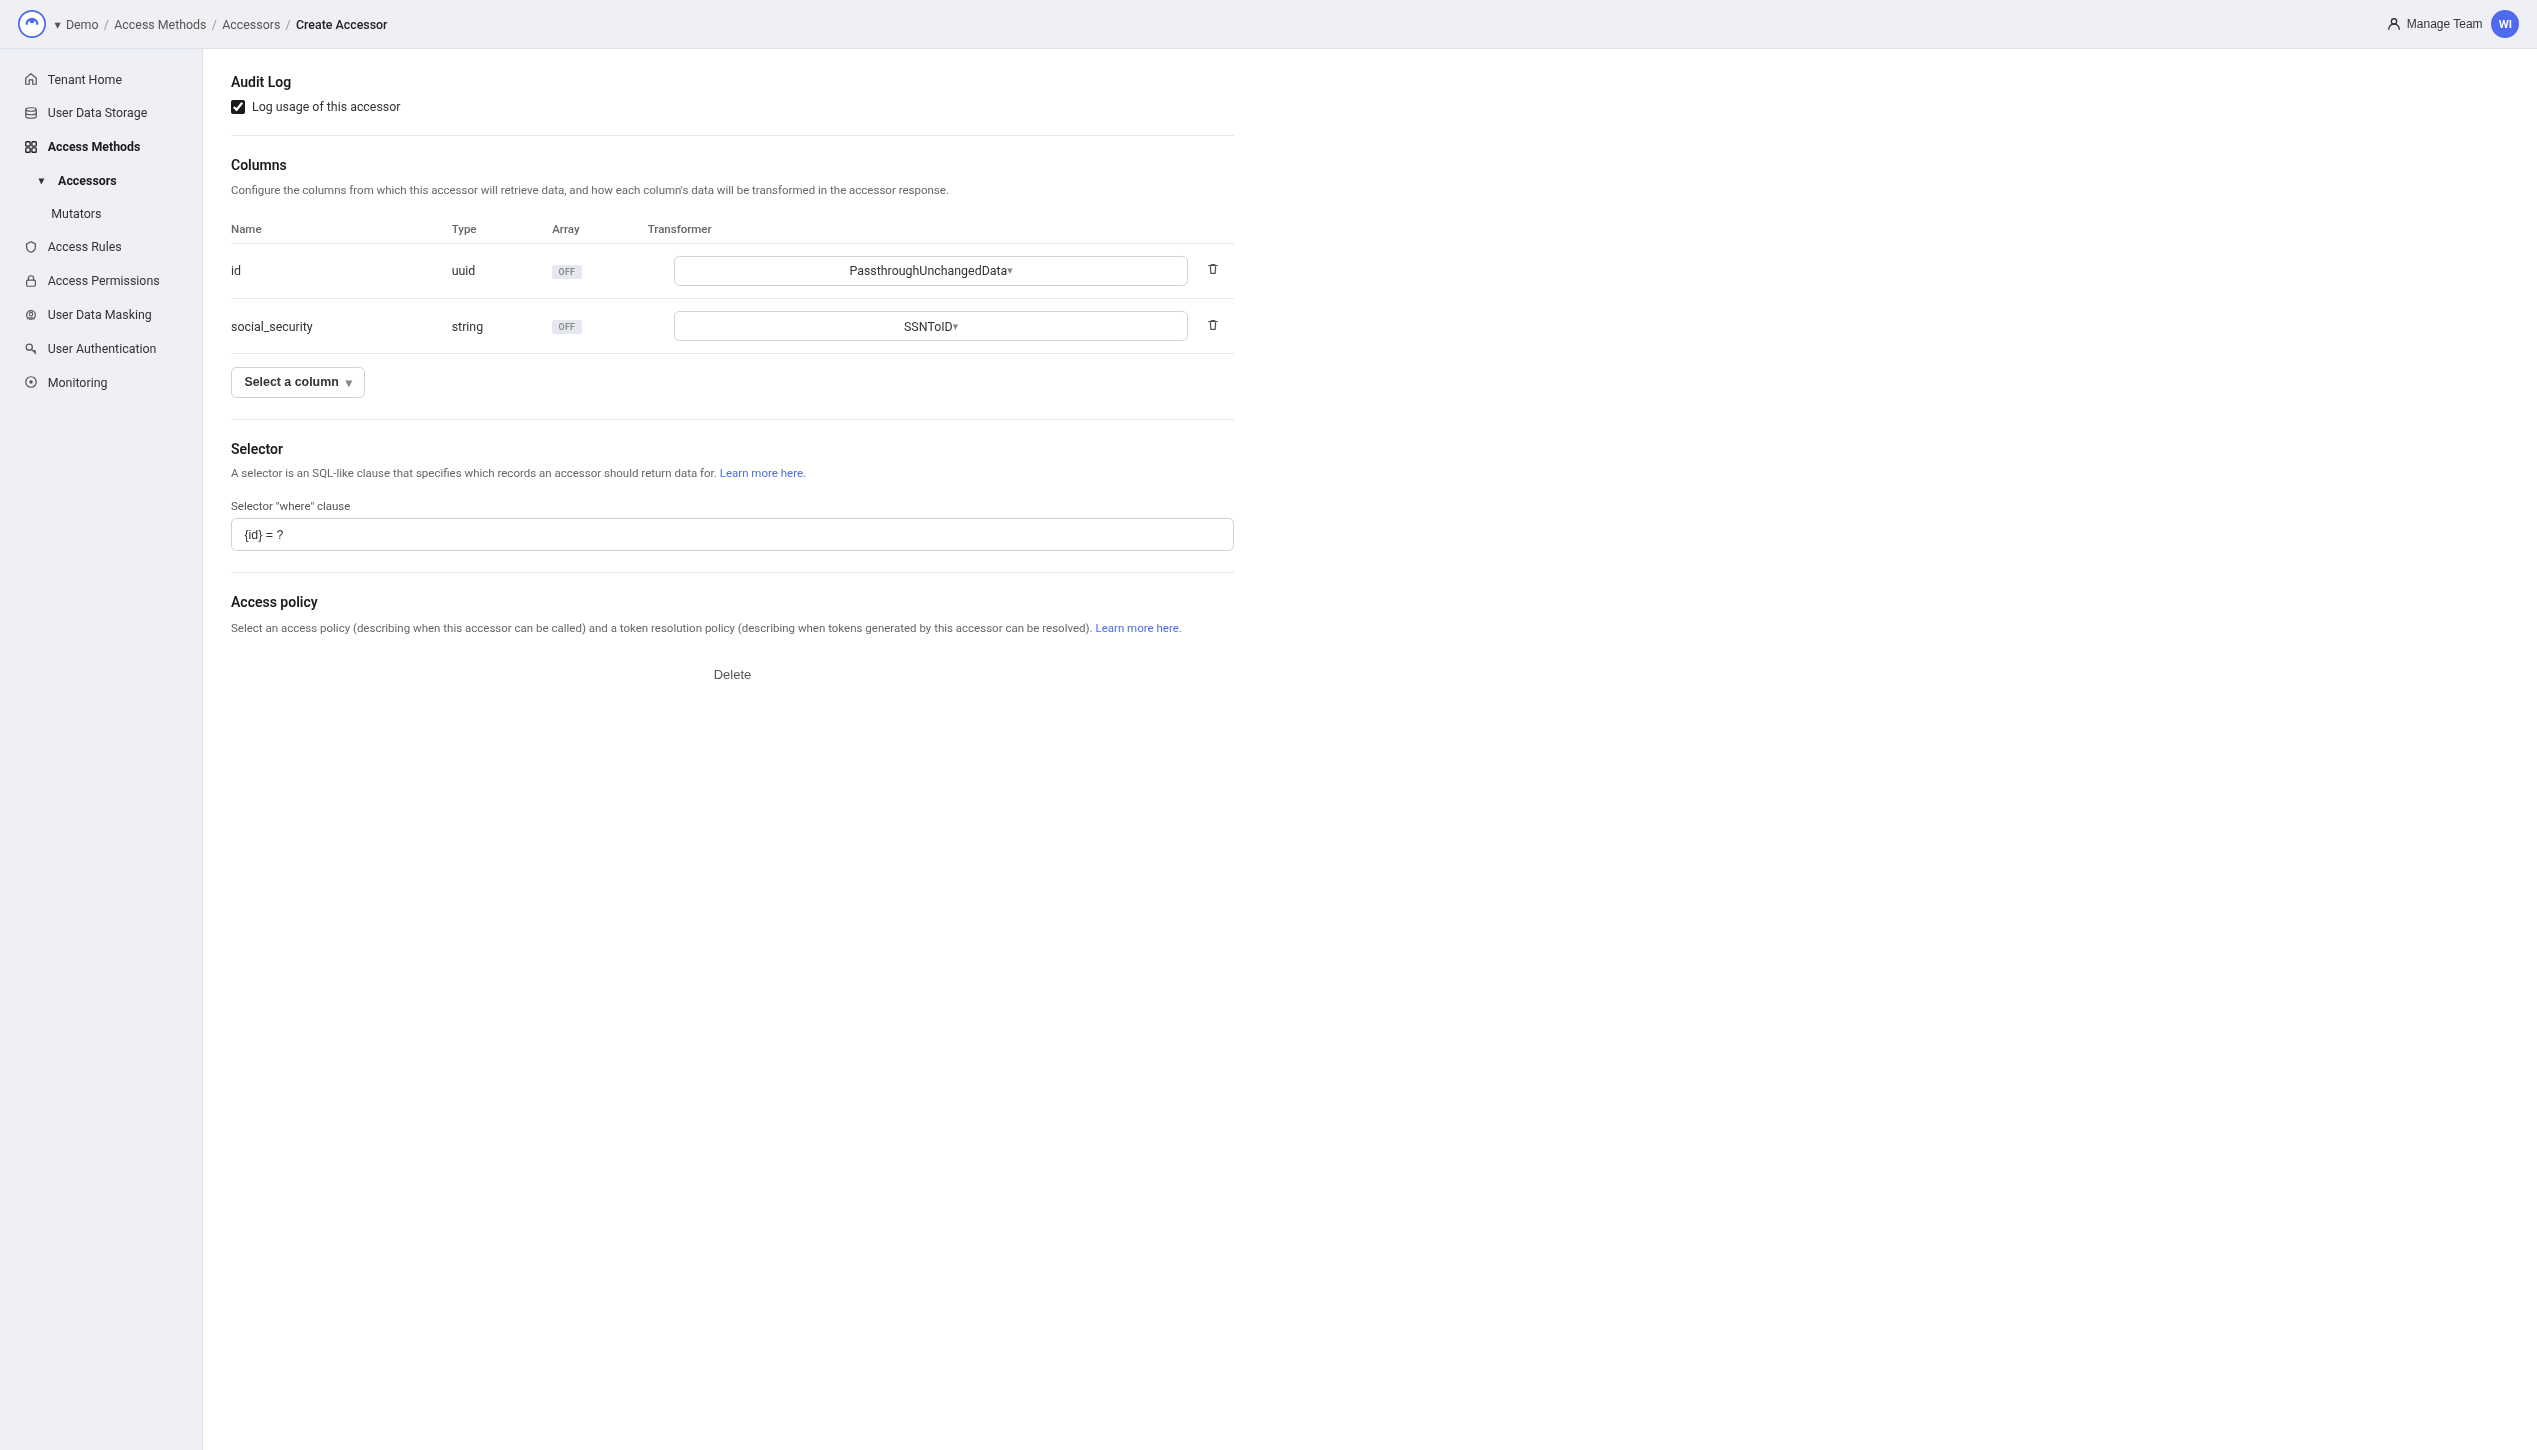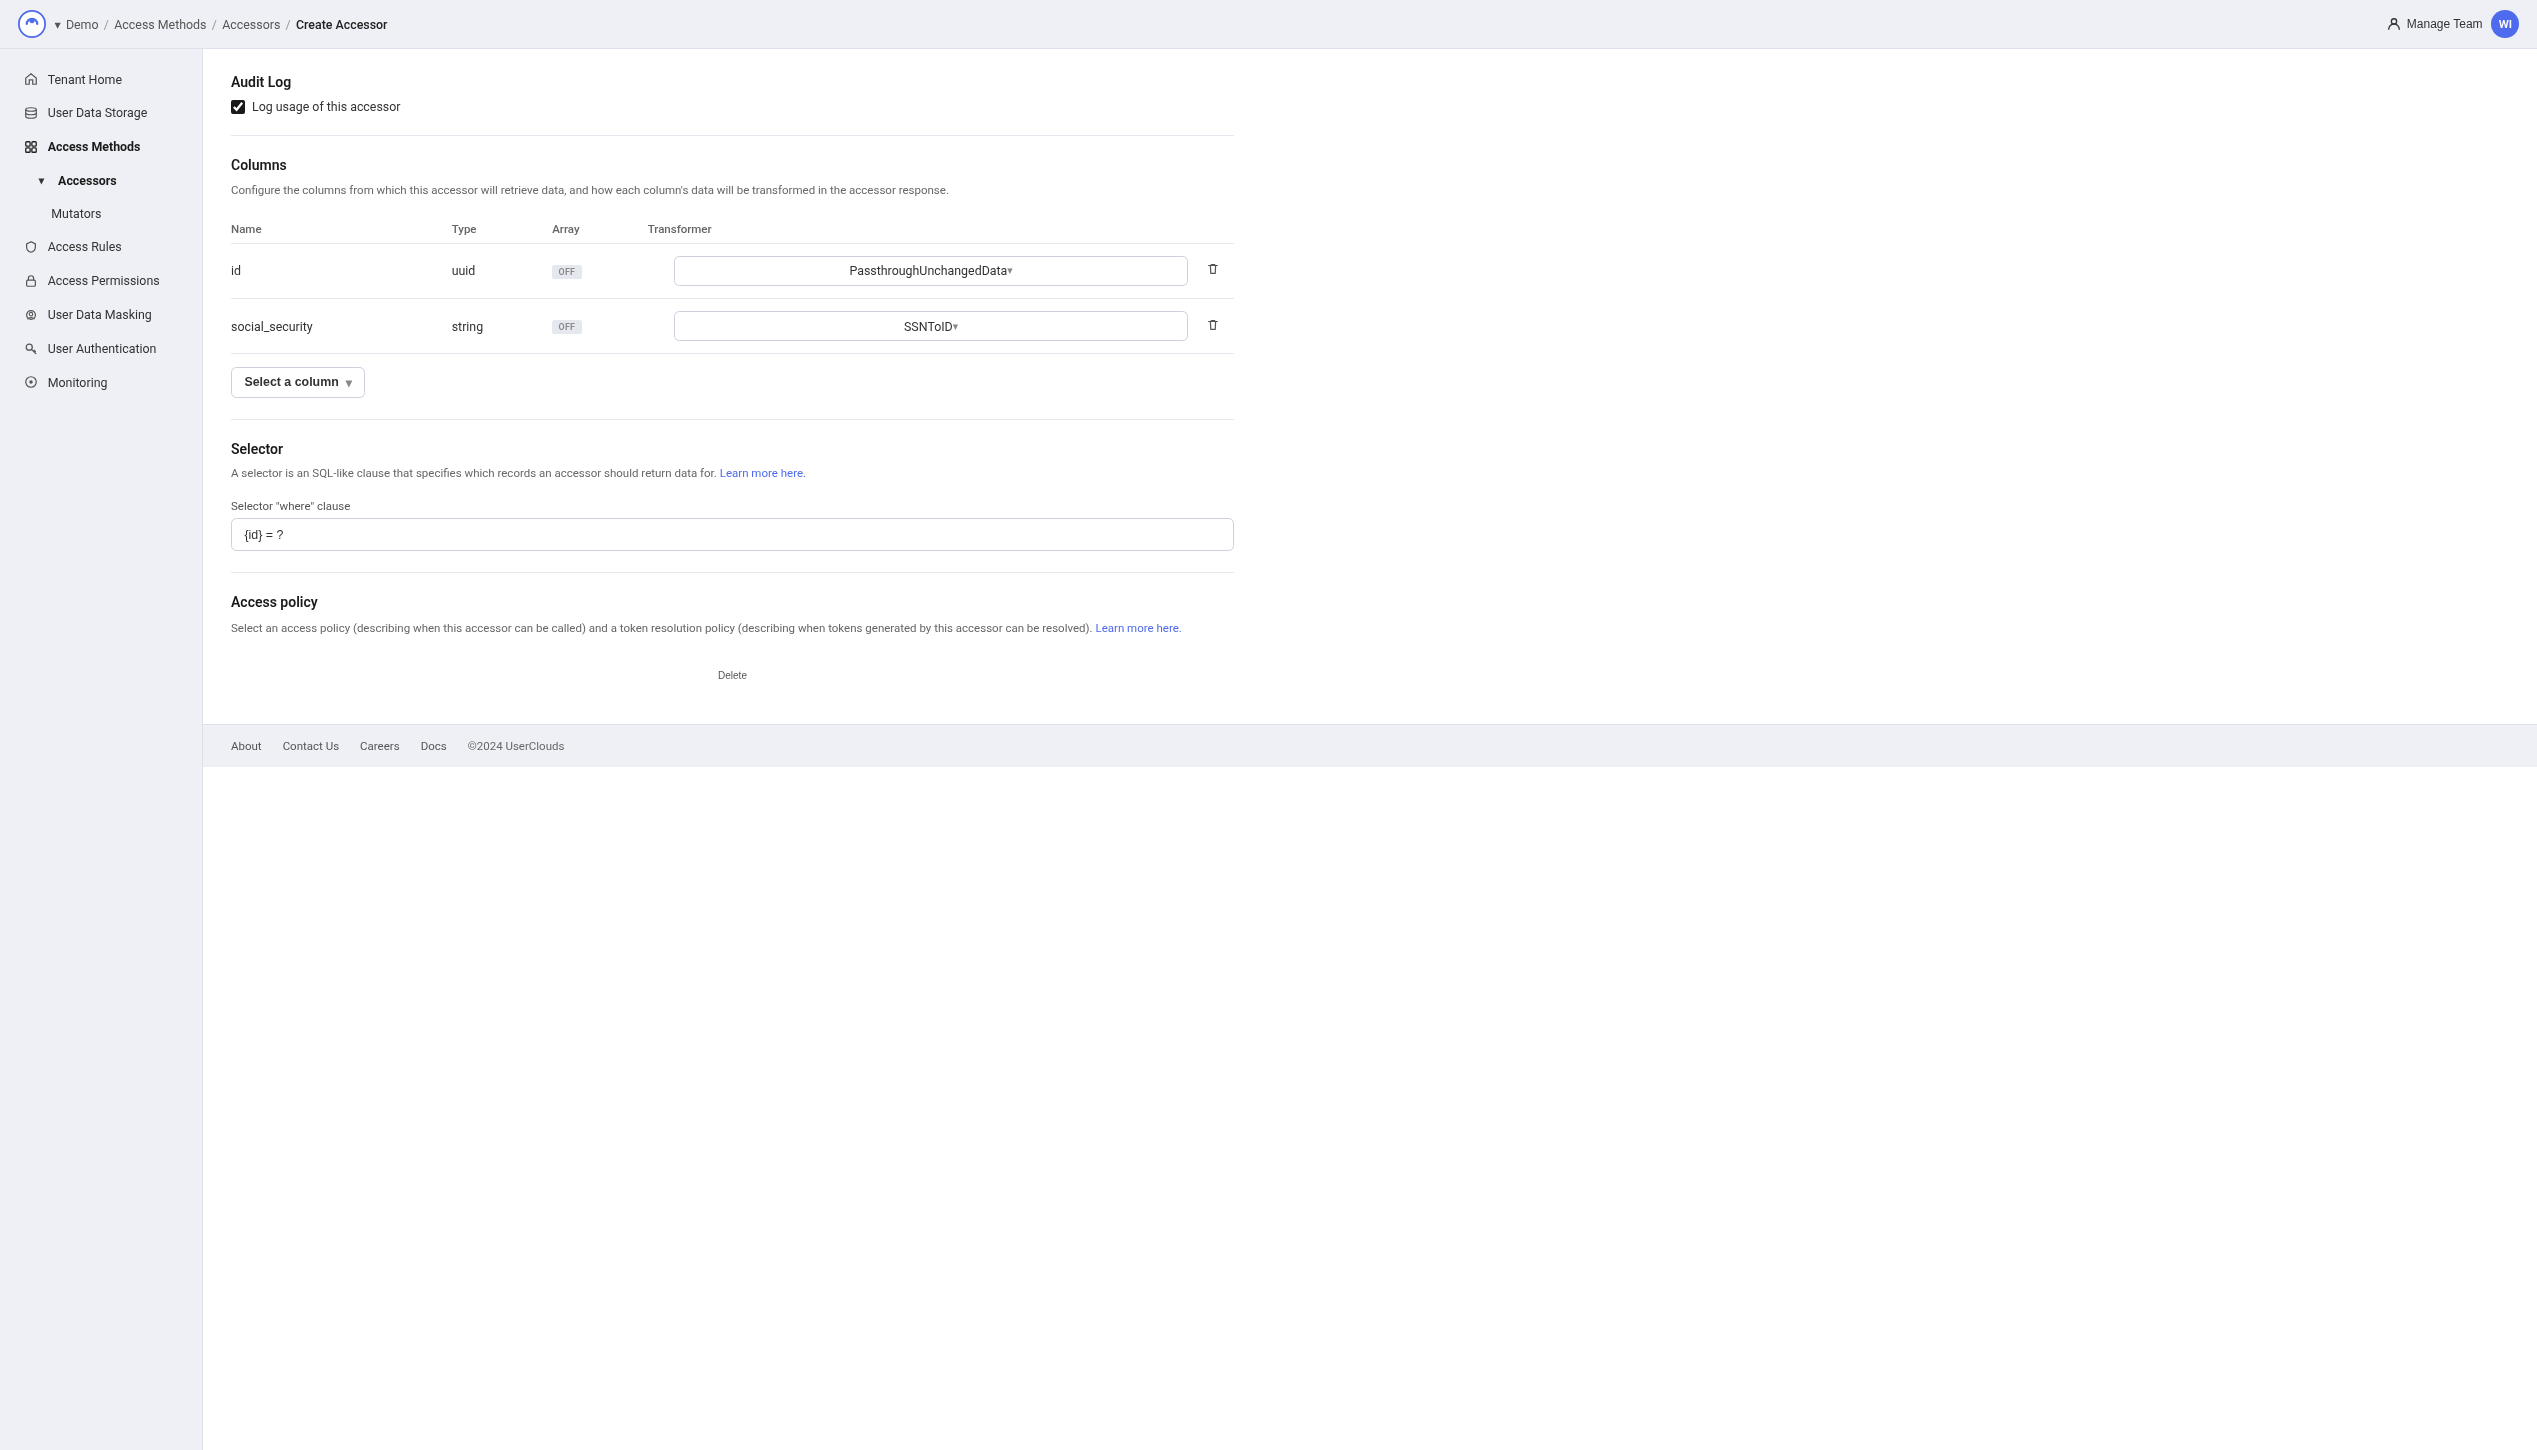--- a/index.html
+++ b/index.html
@@ -111,21 +111,21 @@
 
     .link { color: #4f6bed; text-decoration: none; }
 
     
     .access-policy-desc { font-size: 11.5px; color: #666; line-height: 1.6; }
 
     
     .delete-btn-row { text-align: center; padding: 28px 0 17.6px; }
     .delete-btn {
       background: none; border: none; cursor: pointer;
-      font-size: 10px; color: #555;
+      font-size: 13px; color: #555;
     }
 
     
     .footer {
       background: #eef0f5; border-top: 0.9px solid #dde1ea;
       padding: 14px 28px; display: flex; align-items: center; gap: 21px;
       font-size: 11.5px; color: #666;
     }
     .footer a { color: #555; text-decoration: none; }
   </style>
@@ -361,23 +361,16 @@
           <a href="#" class="link">Learn more here.</a>
         </p>
       </div>
 
       <div class="delete-btn-row">
         <button class="delete-btn">Delete</button>
       </div>
 
     </div>
 
-    <footer class="footer">
-      <a href="#">About</a>
-      <a href="#">Contact Us</a>
-      <a href="#">Careers</a>
-      <a href="#">Docs</a>
-      <span>©2024 UserClouds</span>
-    </footer>
   </main>
 
 </div>
 
 
 </body></html>

